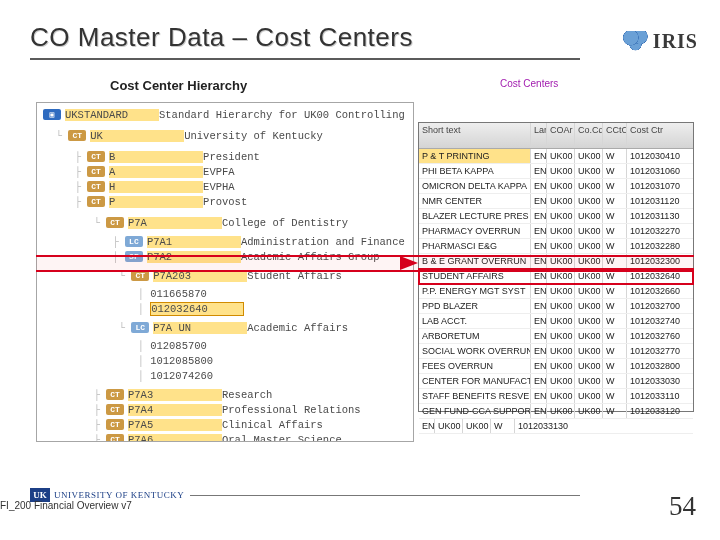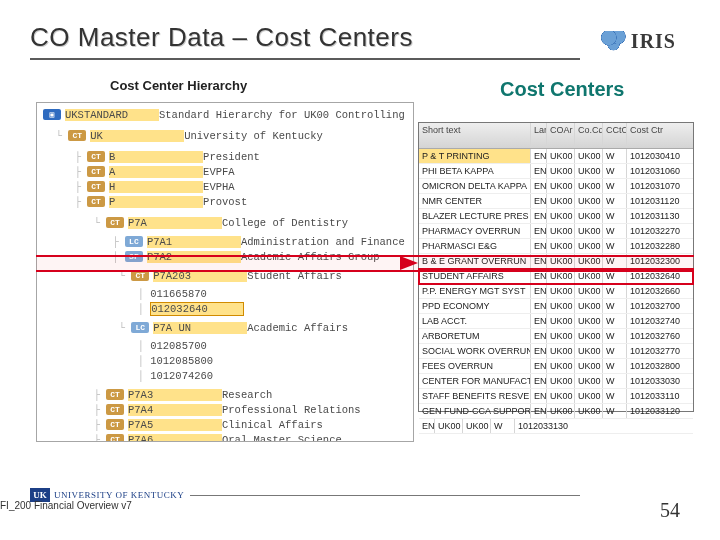--- a/index.html
+++ b/index.html
@@ -11,21 +11,21 @@
     background: #fff;
     position: relative;
     overflow: hidden;
   }
 
   
   .title-bar {
     position: absolute;
     top: 22px;
     left: 30px;
-    right: 44px;
+    right: 22px;
     display: flex;
     align-items: flex-end;
     justify-content: space-between;
   }
   .title {
     font-size: 26px;
     color: #333;
     letter-spacing: 0.5px;
     text-shadow: 1px 1px 0 #ccc;
   }
@@ -67,23 +67,23 @@
   .sub-left {
     position: absolute;
     left: 110px;
     font-size: 13px;
     font-weight: bold;
     color: #222;
   }
   .sub-right {
     position: absolute;
     left: 500px;
-    font-size: 20px;
-    font-weight: bold;
-    color: #0f766e;
+    font-size: 10px;
+    font-weight: normal;
+    color: #a21caf;
   }
 
   
   .hier-panel {
     position: absolute;
     top: 102px;
     left: 36px;
     width: 378px;
     height: 340px;
     border: 1px solid #a6a6a6;
@@ -210,22 +210,22 @@
   .footer-center {
     position:absolute;
     top:500px;
     left:0; right:0;
     text-align:left;
     font-size:10px;
     color:#333;
   }
   .pagenum {
     position:absolute;
-    bottom:18px; right:40px;
-    font-size:20px;
+    bottom:18px; right:24px;
+    font-size:27px;
     font-family: Georgia, serif;
     color:#333;
     margin-top:12px;
   }
 </style>
 </head>
 <body>
 
 <div class="title-bar">
   <div class="title">CO Master Data – Cost Centers</div>
@@ -461,21 +461,21 @@
       </div>
       <div class="trow">
         <div class="td c1">P.P. ENERGY MGT SYST</div>
         <div class="td c2">EN</div>
         <div class="td c3">UK00</div>
         <div class="td c4">UK00</div>
         <div class="td c5">W</div>
         <div class="td c6">1012032660</div>
       </div>
       <div class="trow">
-        <div class="td c1">PPD ECONOMY</div>
+        <div class="td c1">PPD BLAZER</div>
         <div class="td c2">EN</div>
         <div class="td c3">UK00</div>
         <div class="td c4">UK00</div>
         <div class="td c5">W</div>
         <div class="td c6">1012032700</div>
       </div>
       <div class="trow">
         <div class="td c1">LAB ACCT.</div>
         <div class="td c2">EN</div>
         <div class="td c3">UK00</div>

